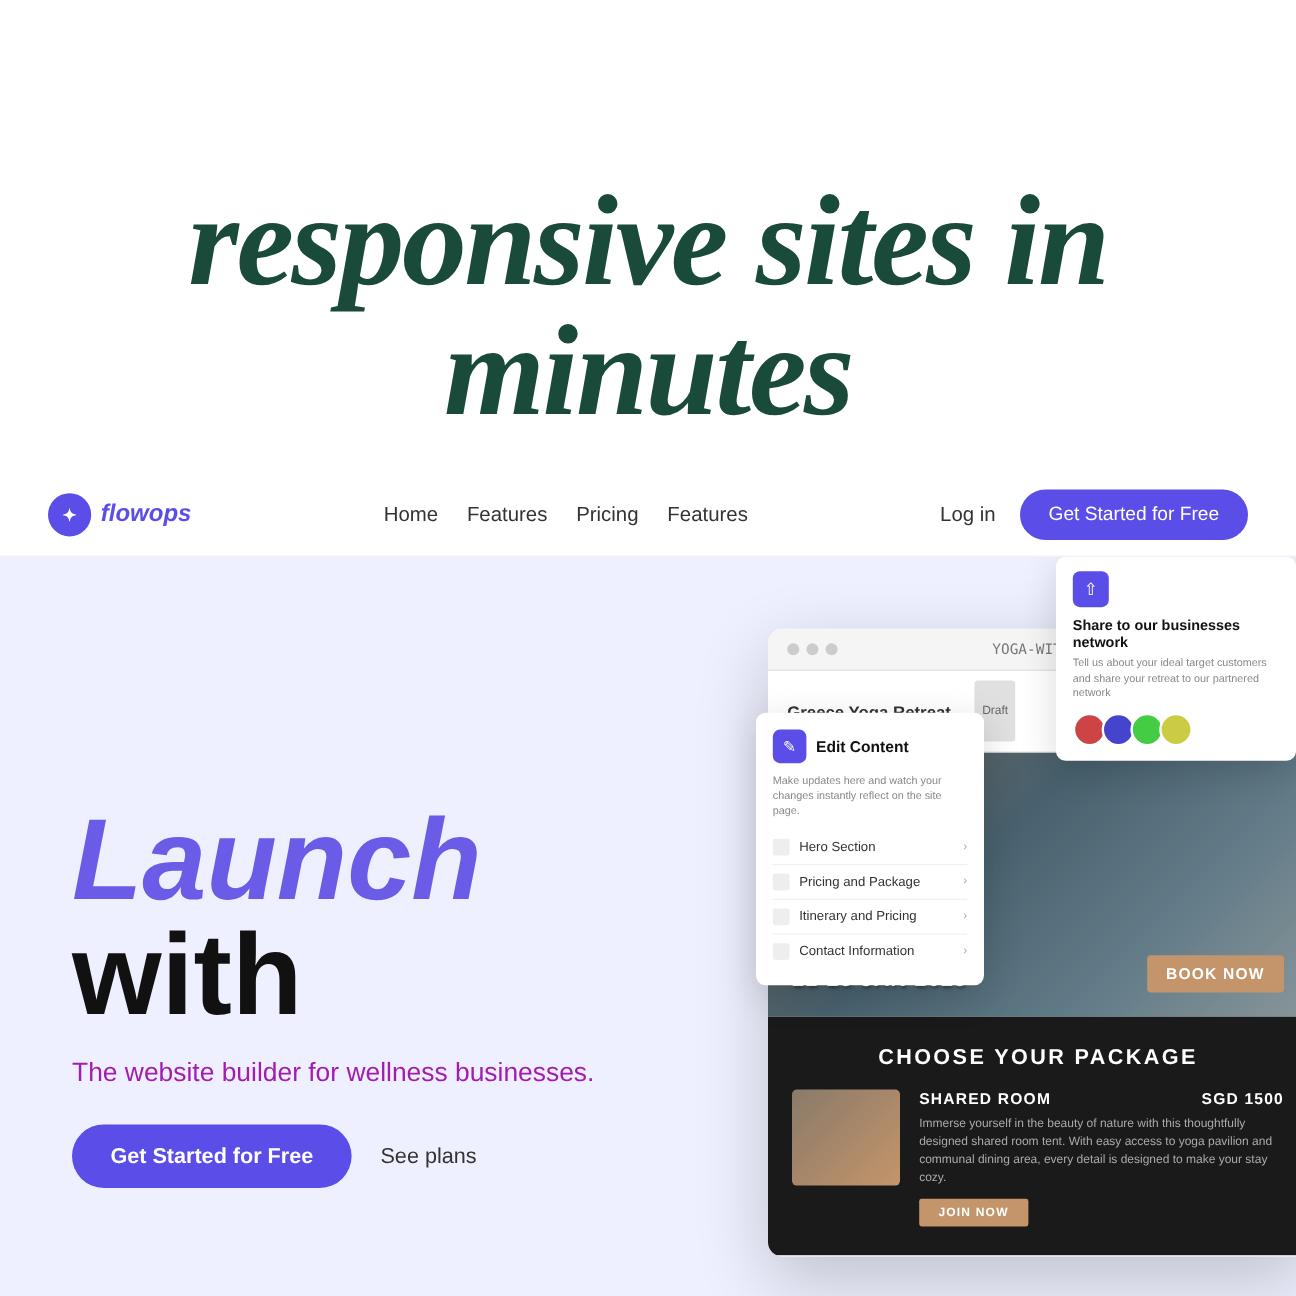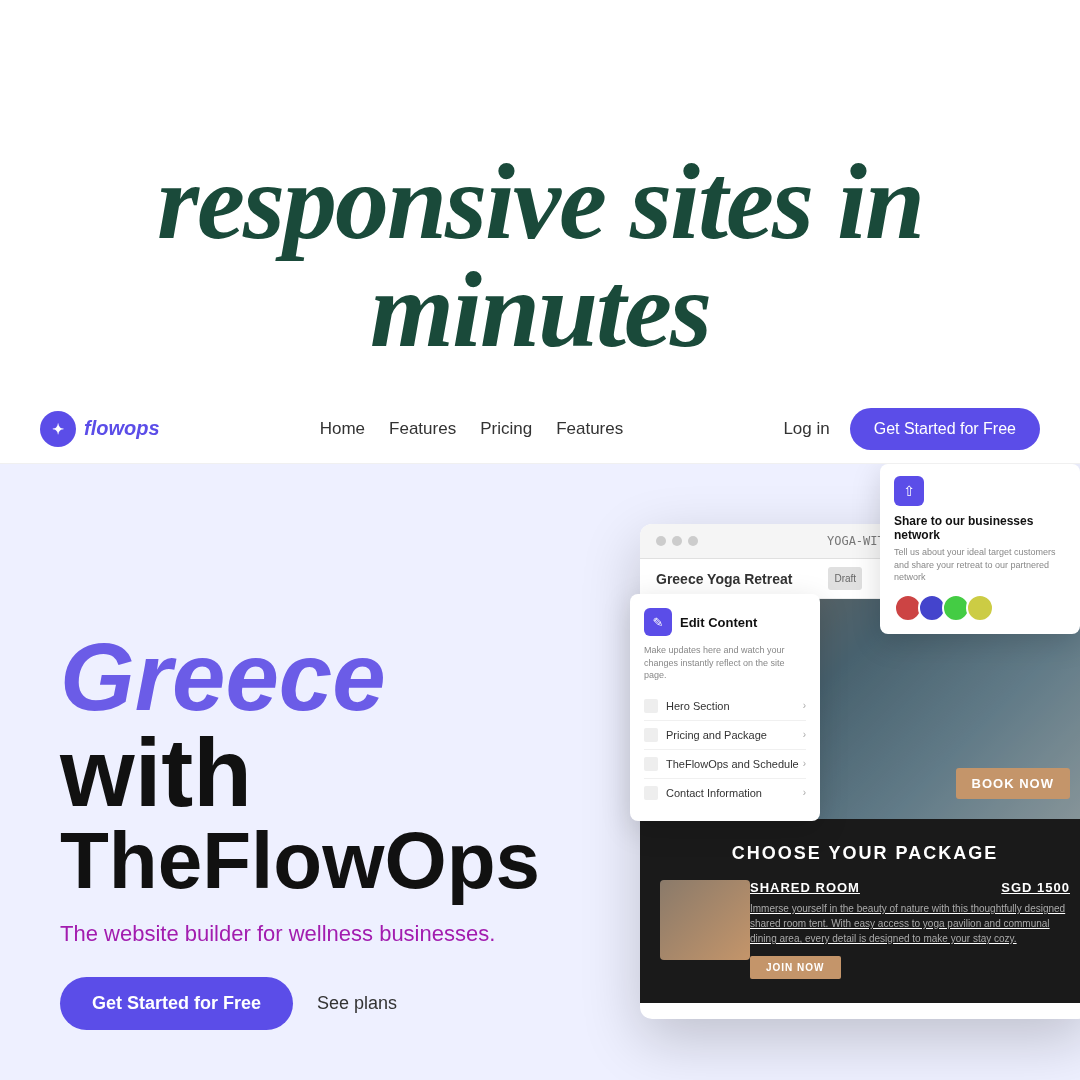--- a/index.html
+++ b/index.html
@@ -240,23 +240,23 @@
       font-size: 13px;
       font-weight: 700;
       letter-spacing: 1px;
       border-radius: 3px;
       z-index: 1;
     }
     .site-draft-badge {
       background: #e0e0e0;
       color: #666;
       font-size: 10px;
-      padding: 6px 6px;
+      padding: 20px 6px;
       border-radius: 3px;
-      margin-left: 24px;
+      margin-left: 8px;
     }
     .browser-page-title {
       font-size: 14px;
       font-weight: 600;
       color: #333;
     }
     .browser-header-bar {
       display: flex;
       align-items: center;
       padding: 8px 16px;
@@ -272,21 +272,21 @@
     }
     .site-section-title {
       font-size: 18px;
       font-weight: 900;
       letter-spacing: 2px;
       text-align: center;
       margin-bottom: 16px;
     }
     .package-row {
       display: flex;
-      text-decoration: underline;
+      gap: 16px;
     }
     .package-img {
       width: 90px;
       height: 80px;
       background: linear-gradient(135deg, #8a7a6a, #c4956a);
       border-radius: 4px;
       flex-shrink: 0;
     }
     .package-details {
       flex: 1;
@@ -470,23 +470,22 @@
   <div class="navbar-actions">
     <span class="login-link">Log in</span>
     <button class="btn-primary">Get Started for Free</button>
   </div>
 </nav>
 
 <div class="main-content">
 
   <div class="left-panel">
     <div>
-      <div class="publish-title">Greece</div>
+      <div class="publish-title">Launch</div>
       <div class="with-title">with</div>
-      <div class="brand-title">TheFlowOps</div>
     </div>
     <p class="subtitle">The website builder for wellness businesses.</p>
     <div class="action-row">
       <button class="btn-get-started">Get Started for Free</button>
       <span class="see-plans-link">See plans</span>
     </div>
   </div>
 
   <div class="right-panel">
 
@@ -558,21 +557,21 @@
       <div class="edit-popup-item">
         <div class="edit-popup-item-left">
           <div class="edit-item-icon"></div>
           <span class="edit-item-label">Pricing and Package</span>
         </div>
         <span class="edit-item-arrow">›</span>
       </div>
       <div class="edit-popup-item">
         <div class="edit-popup-item-left">
           <div class="edit-item-icon"></div>
-          <span class="edit-item-label">TheFlowOps and Schedule</span>
+          <span class="edit-item-label">Itinerary and Pricing</span>
         </div>
         <span class="edit-item-arrow">›</span>
       </div>
       <div class="edit-popup-item">
         <div class="edit-popup-item-left">
           <div class="edit-item-icon"></div>
           <span class="edit-item-label">Contact Information</span>
         </div>
         <span class="edit-item-arrow">›</span>
       </div>

